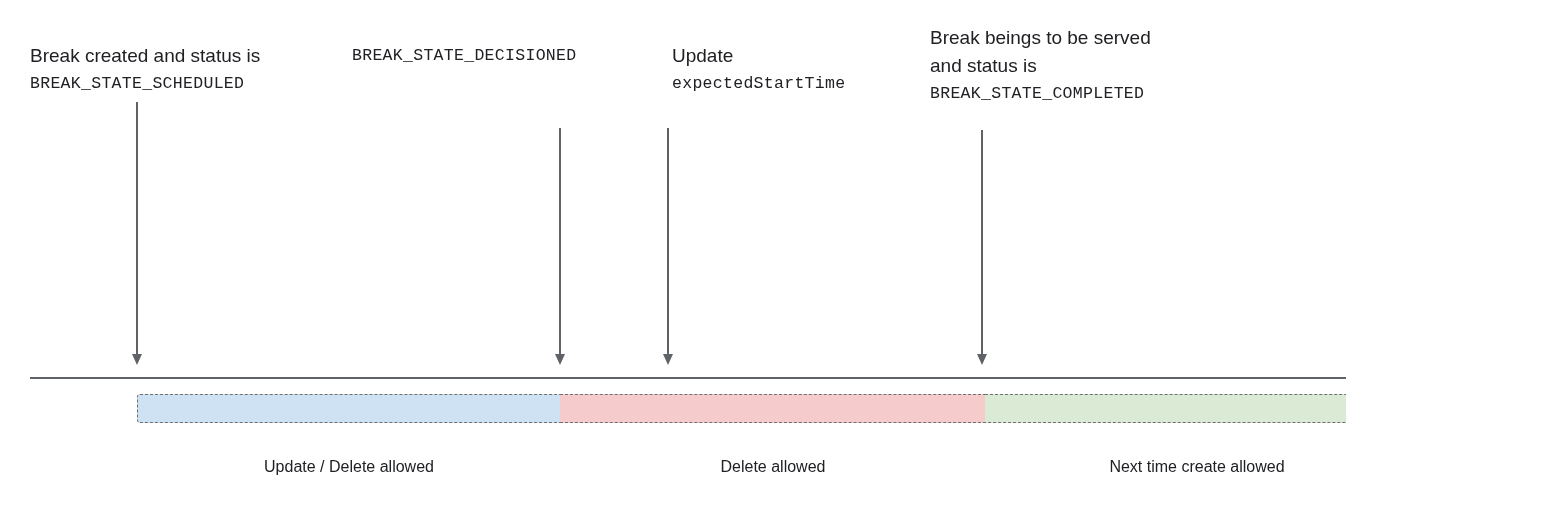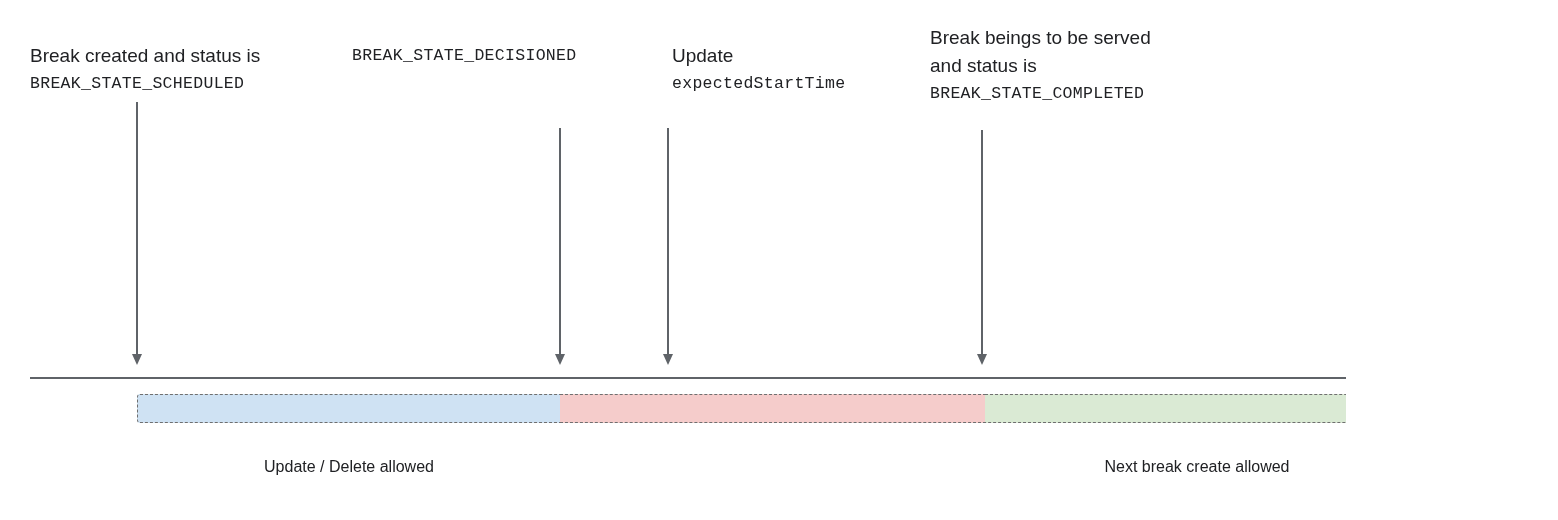--- a/index.html
+++ b/index.html
@@ -117,15 +117,16 @@
 
   <div class="timeline-line"></div>
   <div class="timeline-head"></div>
   <div class="time-label">break</div>
 
   <div class="segment seg-1" style="background-color: rgb(207, 226, 243);"></div>
   <div class="segment seg-2" style="background-color: rgb(245, 204, 203);"></div>
   <div class="segment seg-3" style="background-color: rgb(218, 234, 212);"></div>
 
   <div class="seg-label sl-1">Update / Delete allowed</div>
-  <div class="seg-label sl-3">Next break create allowed</div>
+  <div class="seg-label sl-2">Delete allowed</div>
+  <div class="seg-label sl-3">Next time create allowed</div>
 
 </div>
 
 </body></html>

